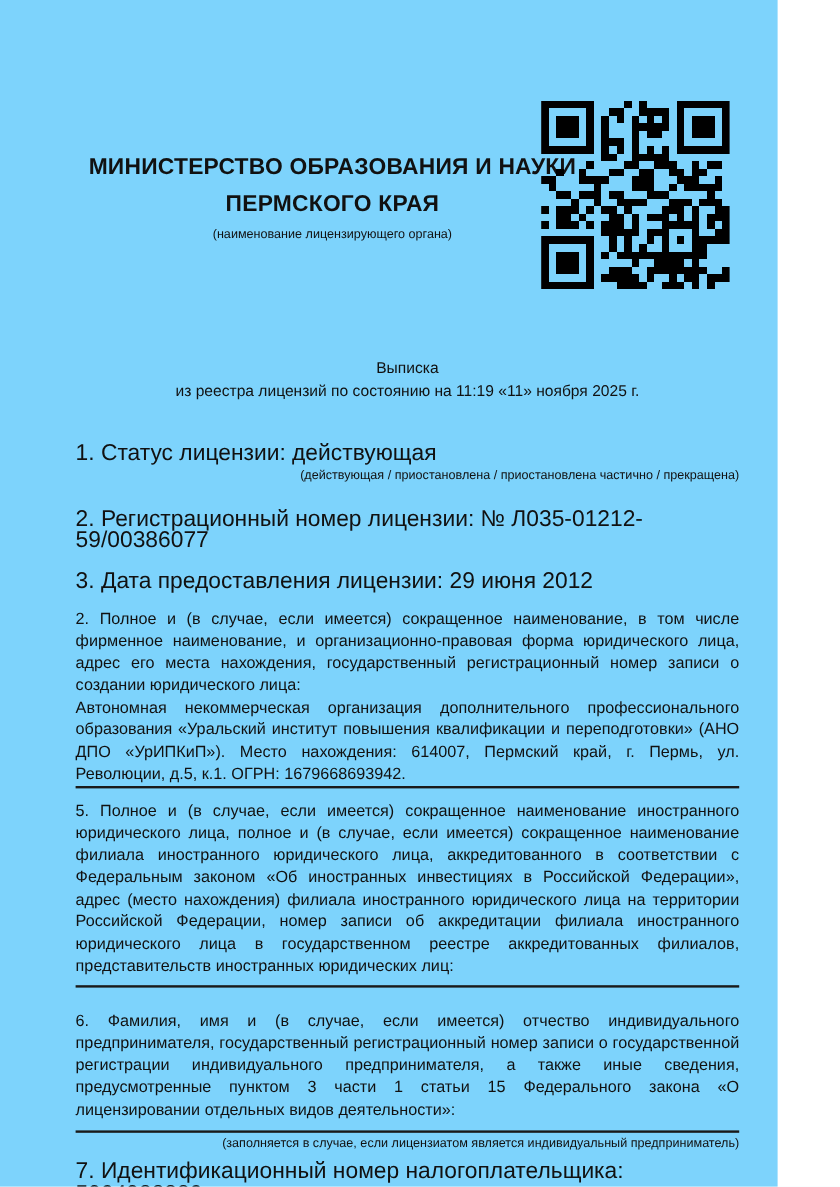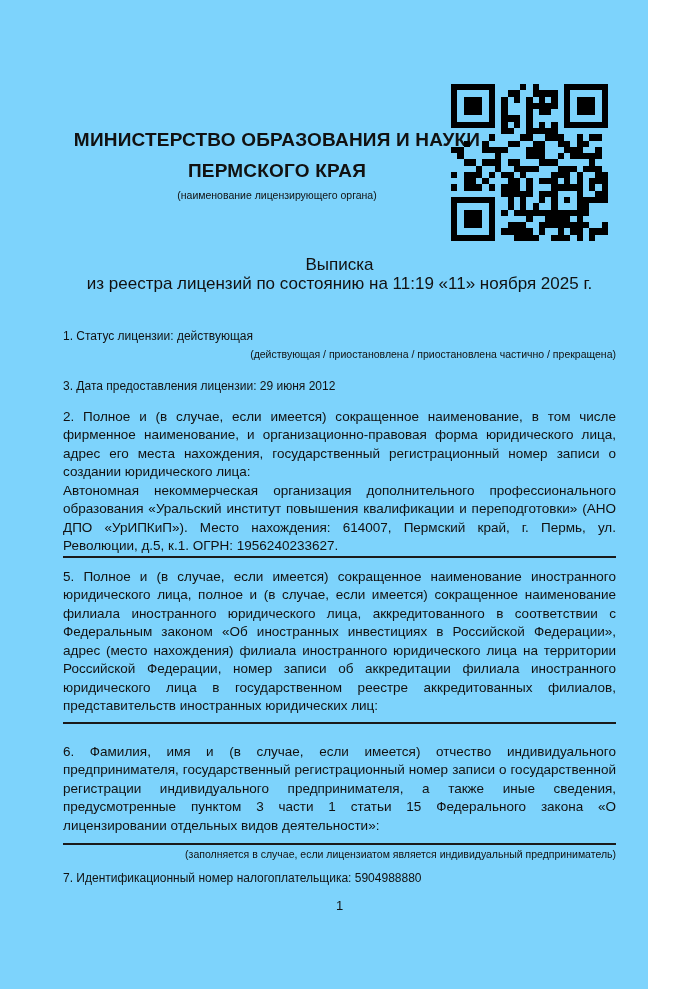--- a/index.html
+++ b/index.html
@@ -22,23 +22,23 @@
     font-size:19px; font-weight:bold; line-height:31px;
     letter-spacing:0.2px; white-space:nowrap;
   }
   .ministry-caption { font-size:10.5px; line-height:13px; margin-top:3px; }
   .qr {
     position:absolute; top:84px; right:8px;
     width:157px; height:157px;
   }
   .qr svg { display:block; width:157px; height:157px; }
 
-  .doc-title { text-align:center; font-size:17px; line-height:19px; }
-
-  .item { font-size:12px; line-height:18.5px; }
+  .doc-title { margin-top:42px; text-align:center; font-size:13px; line-height:19px; }
+
+  .item { font-size:19px; line-height:18.5px; }
   .para { font-size:13.5px; line-height:18.5px; text-align:justify; }
   .item-1 { margin-top:34px; }
   .small-caption {
     font-size:10.5px; line-height:14.5px; text-align:right; margin-top:1.5px;
   }
   .item-2 { margin-top:20px; }
   .item-3 { margin-top:15px; }
   .para-4 { margin-top:12.5px; }
   .rule { border:none; border-top:2px solid #1a1a1a; margin:0; height:0; }
   .rule-4 { margin-top:0px; }
@@ -394,25 +394,26 @@
   </div>
 
   <div class="doc-title">
     <div>Выписка</div>
     <div>из реестра лицензий по состоянию на 11:19 «11» ноября 2025 г.</div>
   </div>
 
   <div class="item item-1">1. Статус лицензии: действующая</div>
   <div class="small-caption">(действующая / приостановлена / приостановлена частично / прекращена)</div>
 
+  <div class="item item-2">2. Регистрационный номер лицензии: № Л035-01212-59/00386077</div>
 
   <div class="item item-3">3. Дата предоставления лицензии: 29 июня 2012</div>
 
   <div class="para para-4">2. Полное и (в случае, если имеется) сокращенное наименование, в том числе фирменное наименование, и организационно-правовая форма юридического лица, адрес его места нахождения, государственный регистрационный номер записи о создании юридического лица:</div>
-  <div class="para">Автономная некоммерческая организация дополнительного профессионального образования «Уральский институт повышения квалификации и переподготовки» (АНО ДПО «УрИПКиП»). Место нахождения: 614007, Пермский край, г. Пермь, ул. Революции, д.5, к.1. ОГРН: 1956240233627.</div>
+  <div class="para">Автономная некоммерческая организация дополнительного профессионального образования «Уральский институт повышения квалификации и переподготовки» (АНО ДПО «УрИПКиП»). Место нахождения: 614007, Пермский край, г. Пермь, ул. Революции, д.5, к.1. ОГРН: 1679668693942.</div>
   <hr class="rule rule-4">
 
   <div class="para para-5">5. Полное и (в случае, если имеется) сокращенное наименование иностранного юридического лица, полное и (в случае, если имеется) сокращенное наименование филиала иностранного юридического лица, аккредитованного в соответствии с Федеральным законом «Об иностранных инвестициях в Российской Федерации», адрес (место нахождения) филиала иностранного юридического лица на территории Российской Федерации, номер записи об аккредитации филиала иностранного юридического лица в государственном реестре аккредитованных филиалов, представительств иностранных юридических лиц:</div>
   <hr class="rule rule-5">
 
   <div class="para para-6">6. Фамилия, имя и (в случае, если имеется) отчество индивидуального предпринимателя, государственный регистрационный номер записи о государственной регистрации индивидуального предпринимателя, а также иные сведения, предусмотренные пунктом 3 части 1 статьи 15 Федерального закона «О лицензировании отдельных видов деятельности»:</div>
   <hr class="rule rule-6">
   <div class="small-caption">(заполняется в случае, если лицензиатом является индивидуальный предприниматель)</div>
 
   <div class="item item-7">7. Идентификационный номер налогоплательщика: 5904988880</div>

